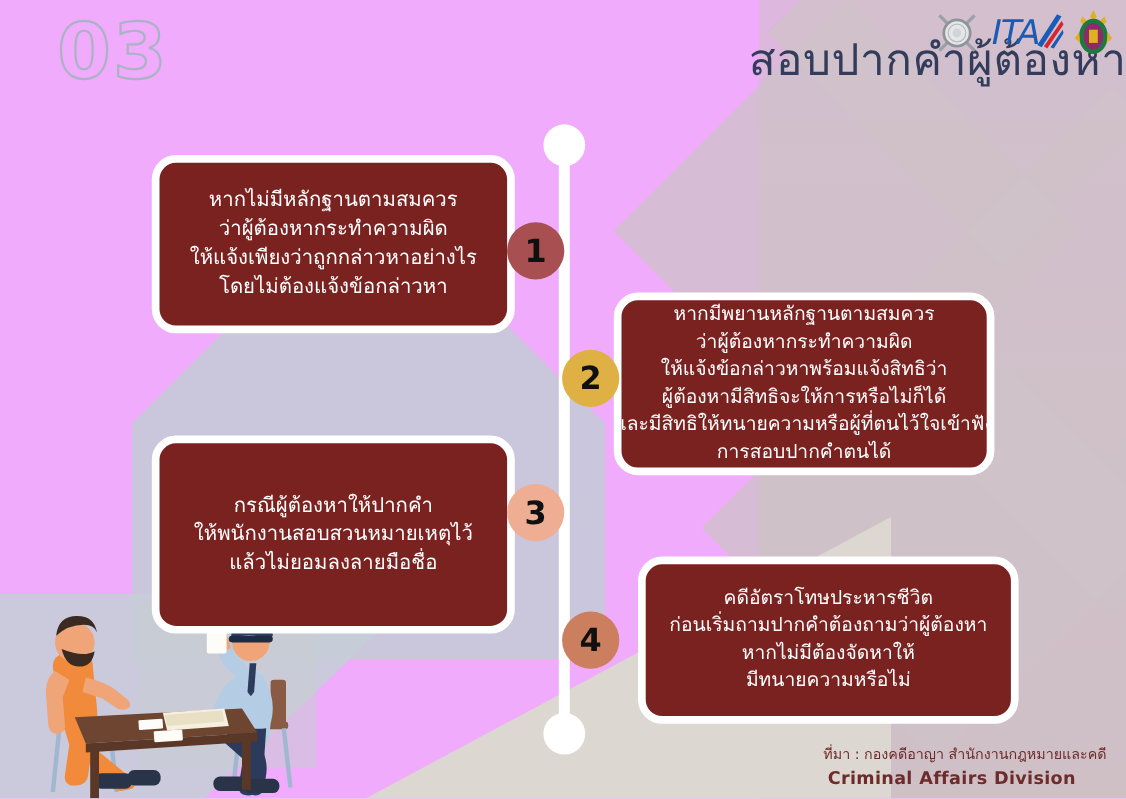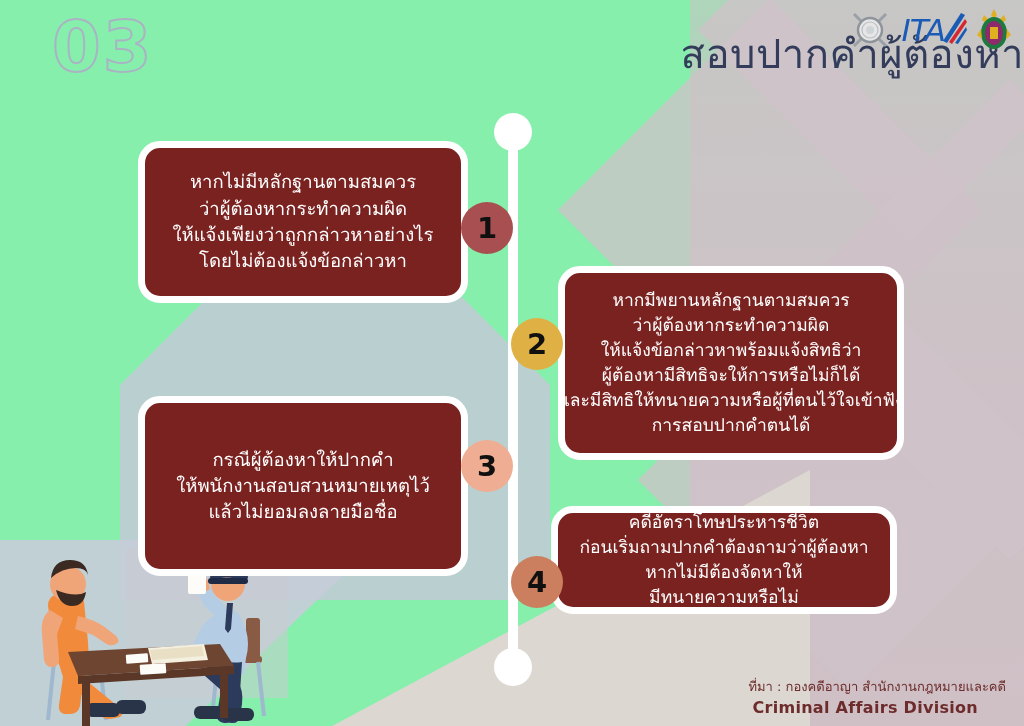--- a/index.html
+++ b/index.html
@@ -10,21 +10,21 @@
     overflow: hidden;
     font-family: "DejaVu Sans", "Liberation Sans", sans-serif;
     background: #e2e8ec;
   }
 
   .canvas {
     position: relative;
     width: 1024px;
     height: 726px;
     overflow: hidden;
-    background: #86efac;
+    background: #f0abfc;
   }
 
   
   .bg-layer { position: absolute; inset: 0; overflow: hidden; }
 
   .bg-diamond {
     position: absolute;
     background: #cfc2c8;
     opacity: 0.75;
     transform: rotate(45deg);
@@ -161,23 +161,23 @@
     z-index: 5;
     padding: 12px 28px;
   }
   .card p {
     font-size: 18.5px;
     line-height: 1.42;
     white-space: nowrap;
   }
 
   .card-1 { left: 138px; top: 141px; width: 330px; height: 162px; }
-  .card-2 { left: 558px; top: 266px; width: 346px; height: 194px; text-align: right; }
+  .card-2 { left: 558px; top: 266px; width: 346px; height: 166px; text-align: right; }
   .card-3 { left: 138px; top: 396px; width: 330px; height: 180px; }
-  .card-4 { left: 551px; top: 506px; width: 346px; height: 108px; }
+  .card-4 { left: 580px; top: 506px; width: 346px; height: 152px; }
 
   .card-2 p, .card-4 p { font-size: 17.5px; }
 
   
   .illustration {
     position: absolute;
     left: 8px; top: 548px;
     width: 280px; height: 178px;
     z-index: 4;
   }

